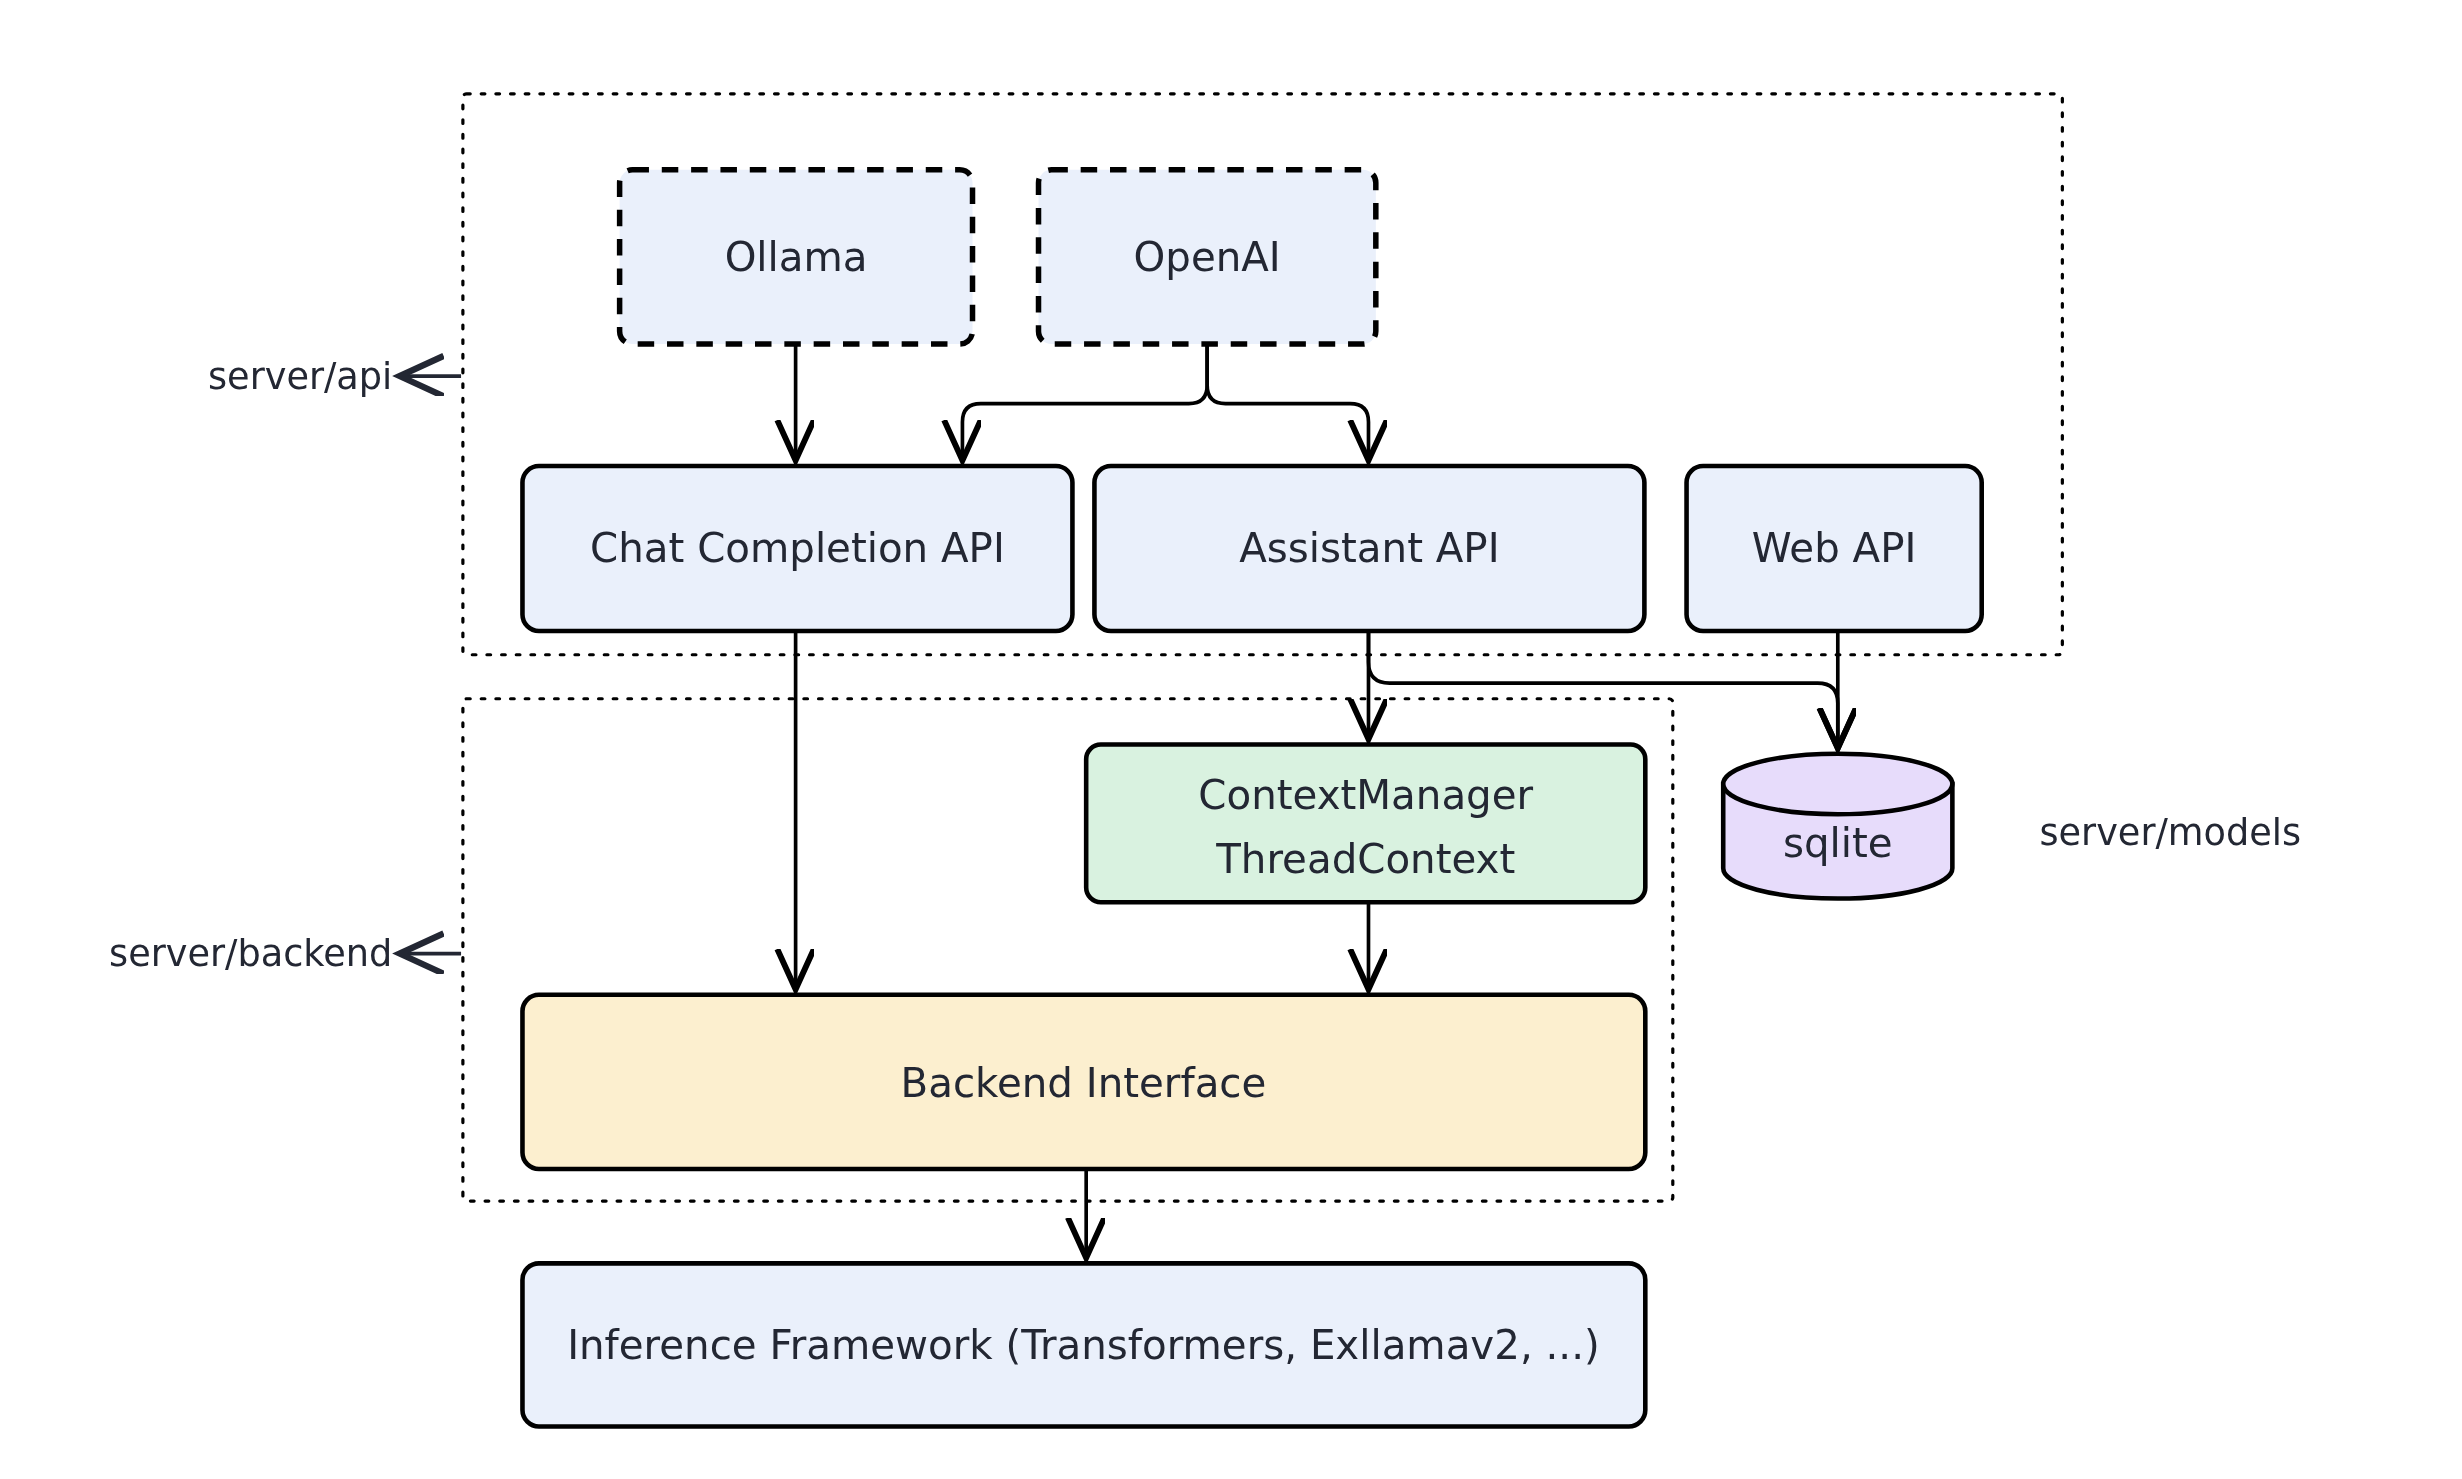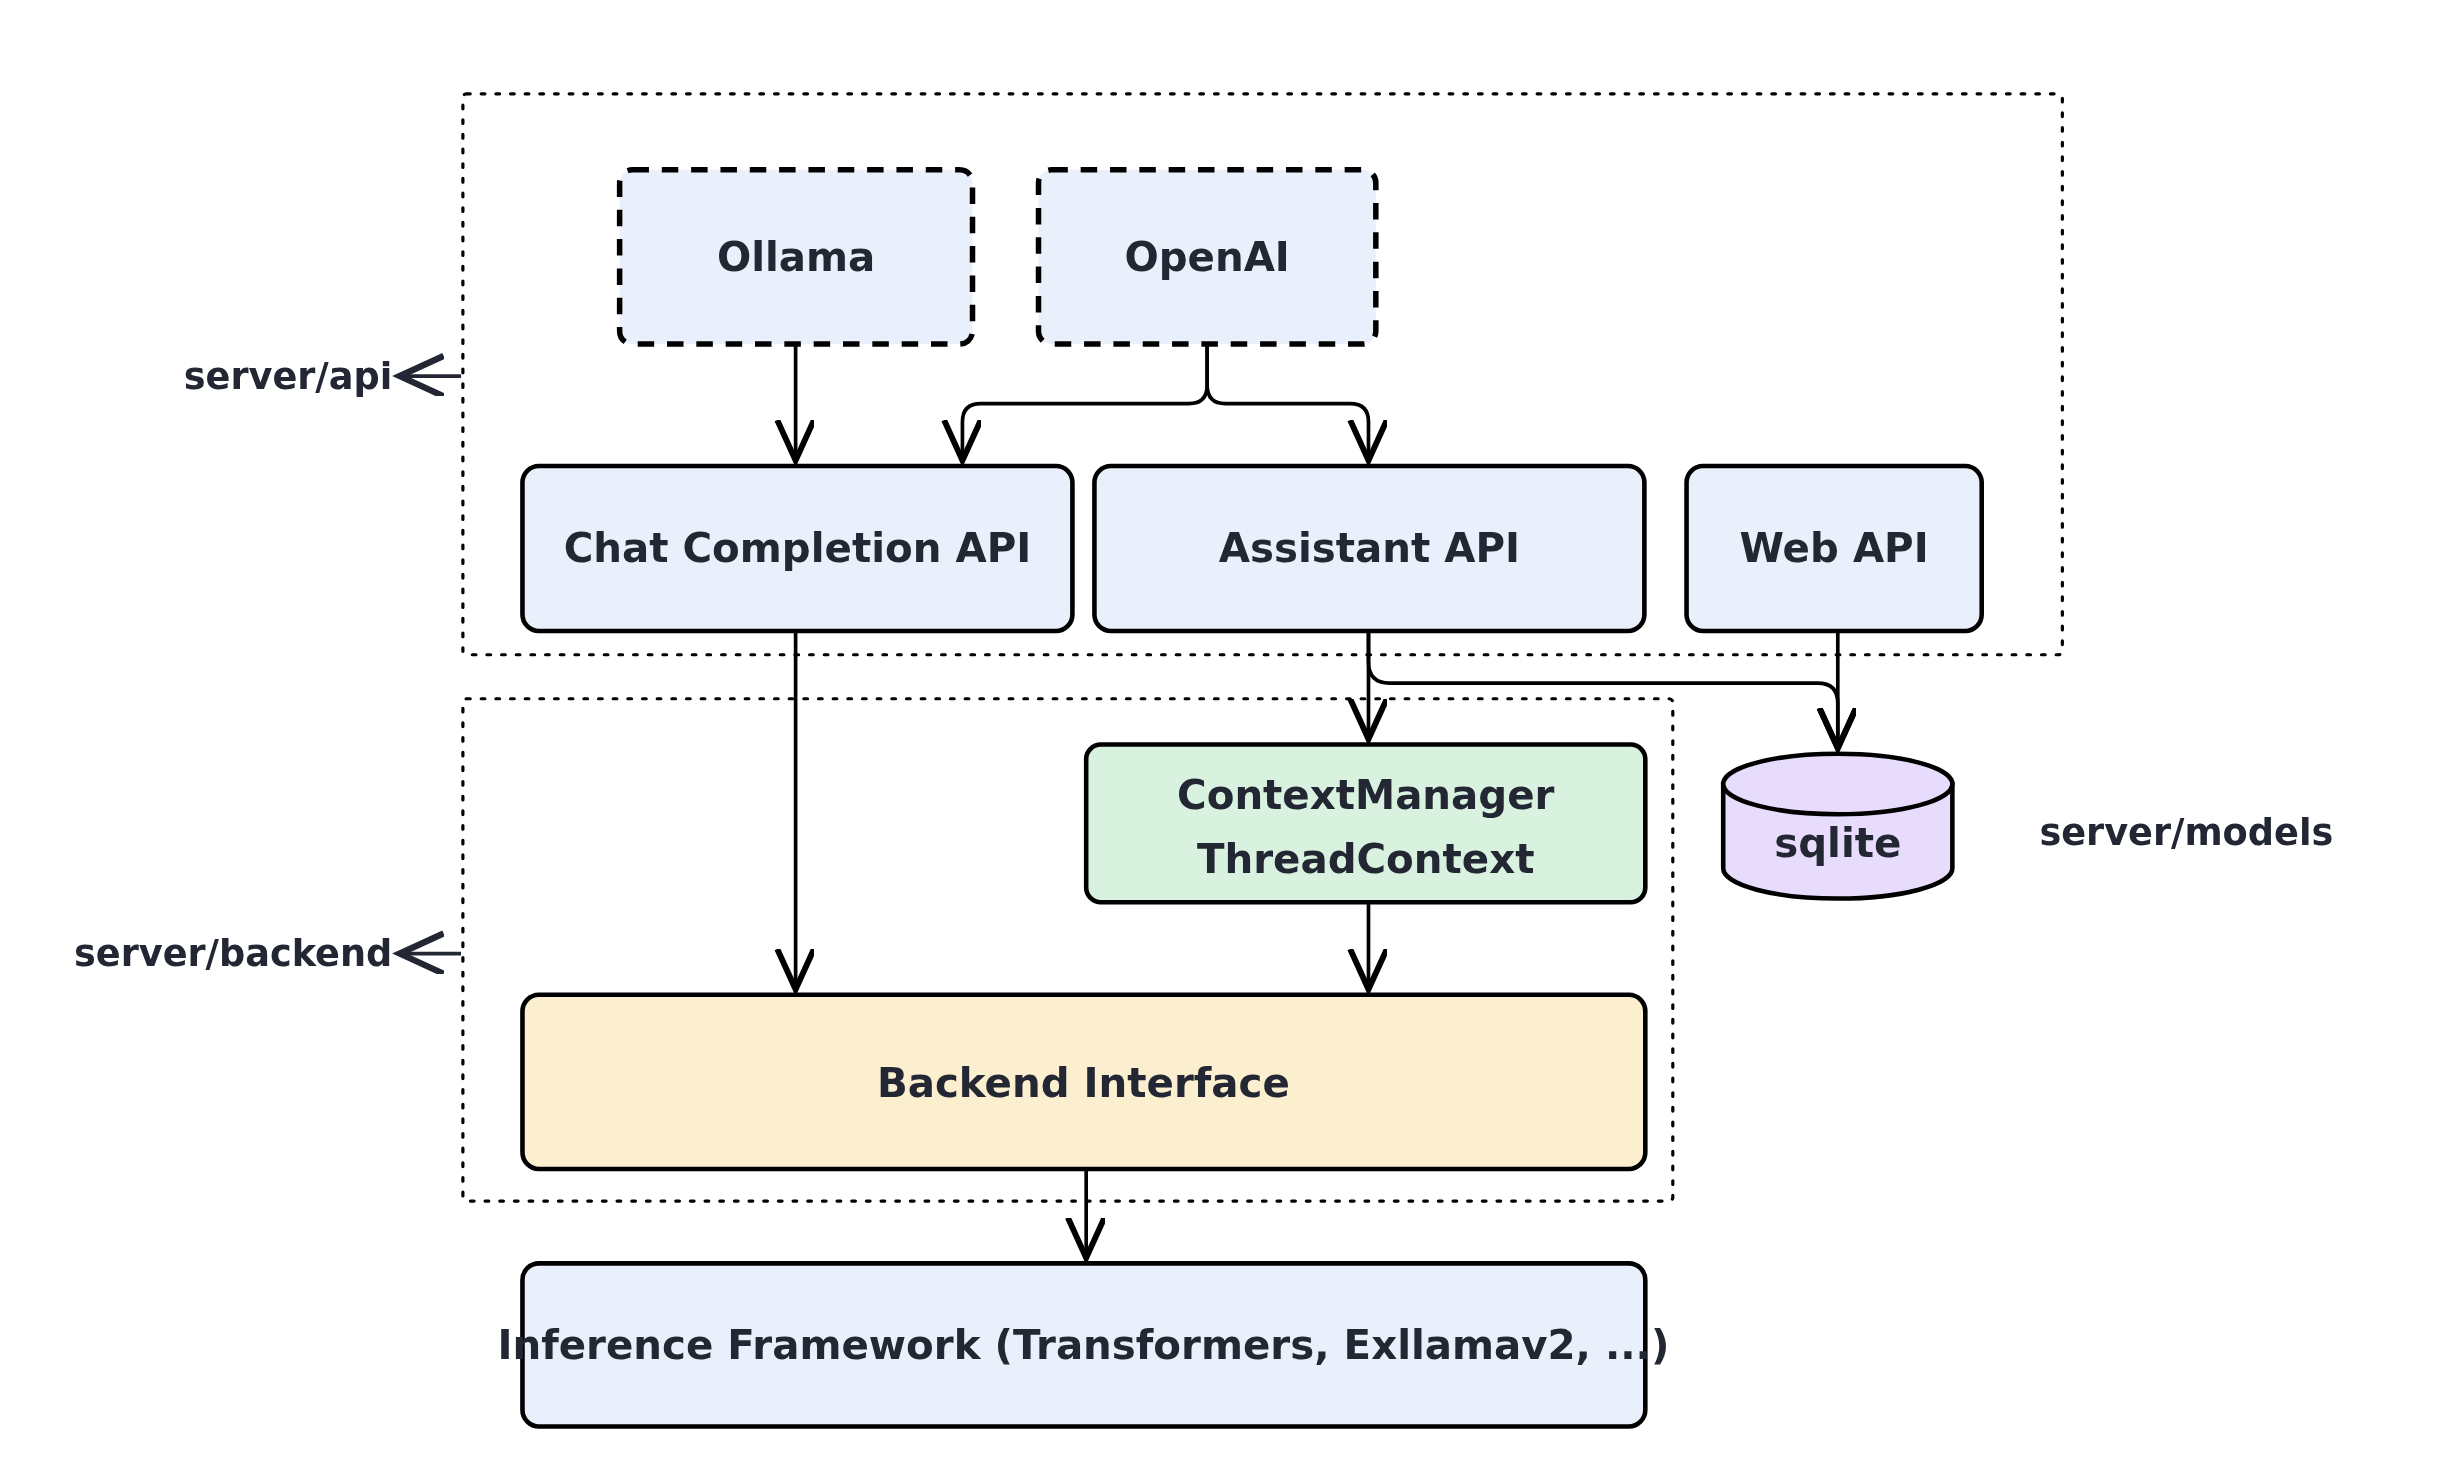--- a/index.html
+++ b/index.html
@@ -12,21 +12,20 @@
     height: 1480px;
     font-family: "DejaVu Sans", sans-serif;
     color: #232733;
     overflow: hidden;
   }
   #diagram-root {
     position: relative;
     width: 2462px;
     height: 1480px;
     background: #ffffff;
-    font-weight: bold;
   }
   svg.layer {
     position: absolute;
     left: 0;
     top: 0;
     width: 2462px;
     height: 1480px;
   }
   .node-label {
     font-family: "DejaVu Sans", sans-serif;

